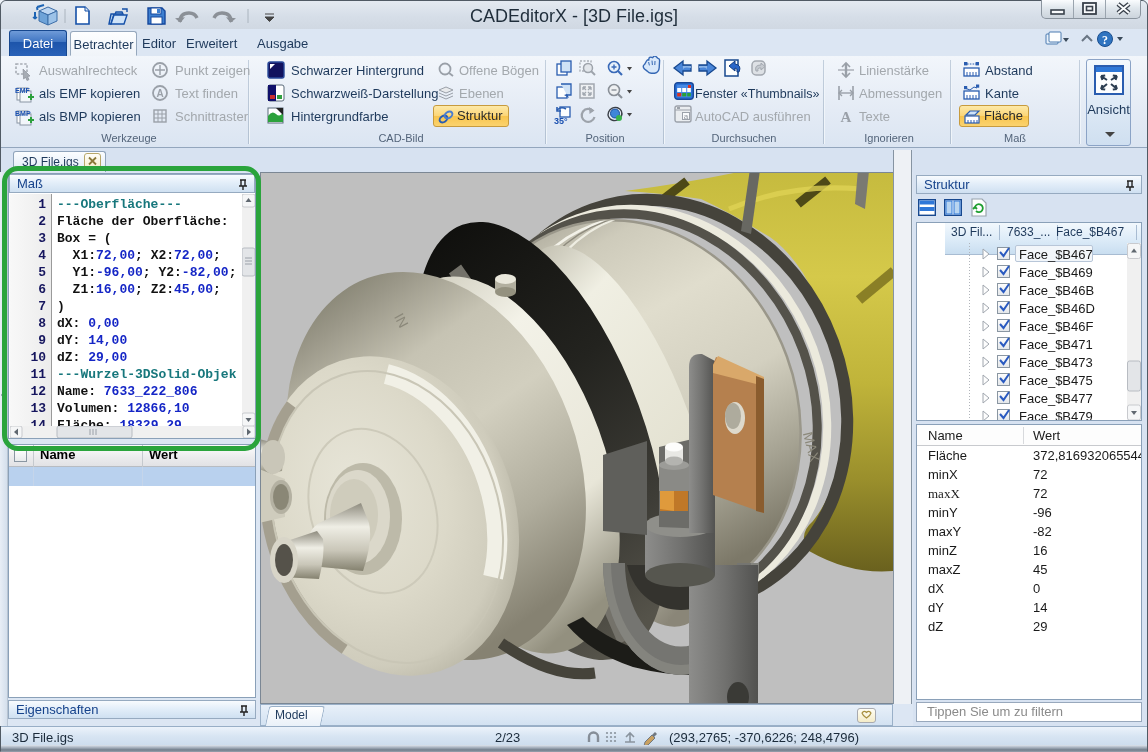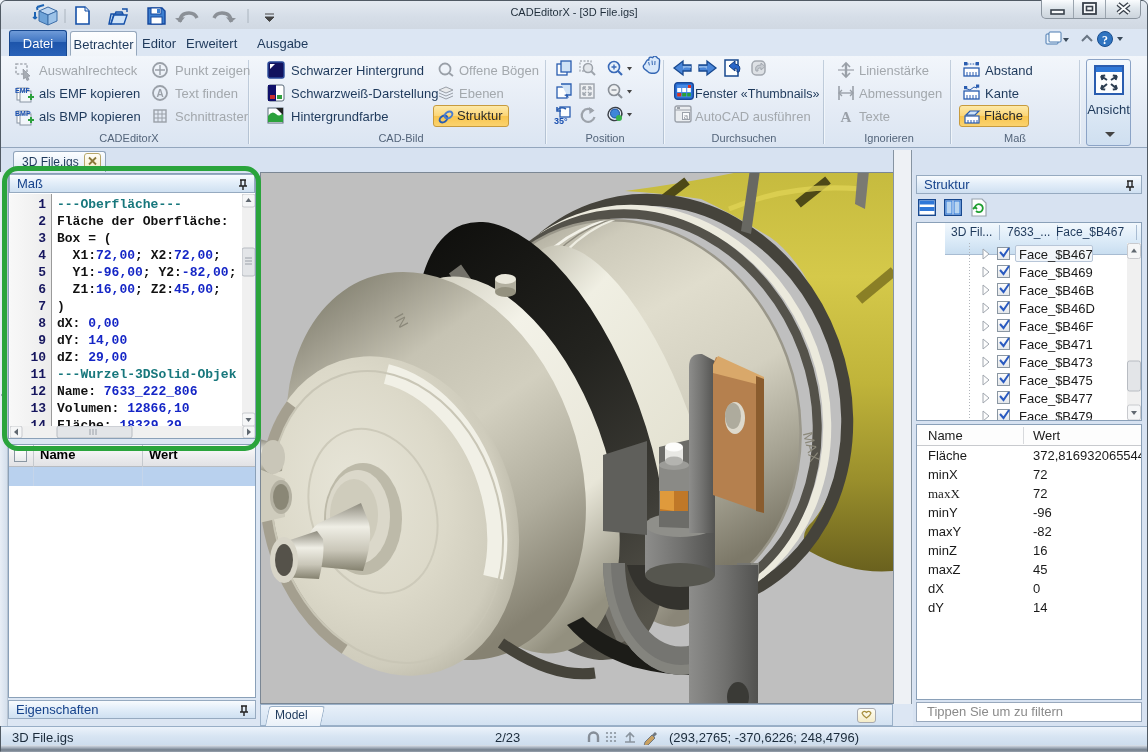--- a/index.html
+++ b/index.html
@@ -6,21 +6,21 @@
 body{font-family:"Liberation Sans",sans-serif;font-size:13px;position:relative;
  background:linear-gradient(#eef3f9,#d5dfeb);}
 .abs{position:absolute;}
 
 #frame{position:absolute;left:0;top:0;width:1148px;height:752px;
  border:1px solid #505a64;border-radius:6px 6px 0 0;
  background:linear-gradient(#e0e7ef 0,#d8e0ea 28px,#dce6f3 28px);}
 #titlebar{position:absolute;left:1px;top:1px;width:1146px;height:28px;
  border-radius:6px 6px 0 0;
  background:linear-gradient(#e4eaf1,#d6dee8 55%,#d0d8e2);}
-#title{position:absolute;top:6px;left:0;width:1148px;text-align:center;color:#1f2d3a;font-size:11px;}
+#title{position:absolute;top:6px;left:0;width:1148px;text-align:center;color:#1f2d3a;font-size:18px;}
 
 #winbtns{position:absolute;left:1041px;top:0px;width:100px;height:19px;display:flex;
  border:1px solid #8a949e;border-top:none;border-radius:0 0 5px 5px;overflow:hidden;
  background:linear-gradient(#fafcfe,#dfe6ec 45%,#ccd4dc);}
 .wbtn{flex:1;border-right:1px solid #9aa4ae;position:relative;}
 .wbtn:last-child{border-right:none;}
 
 #tabrow{position:absolute;left:1px;top:29px;width:1146px;height:27px;}
 .rtab{position:absolute;top:2px;height:25px;line-height:25px;padding:0 12px;color:#1e395b;font-size:13px;}
 #tab-datei{left:8px;top:1px;height:26px;line-height:26px;color:#fff;border-radius:3px 3px 0 0;
@@ -155,21 +155,21 @@
  <div class="rtab" style="left:173px;">Erweitert</div>
  <div class="rtab" style="left:244px;">Ausgabe</div>
 </div>
 <div id="ribbon">
  <div class="gsep" style="left:247px"></div>
  <div class="gsep" style="left:544px"></div>
  <div class="gsep" style="left:662px"></div>
  <div class="gsep" style="left:822px"></div>
  <div class="gsep" style="left:949px"></div>
  <div class="gsep" style="left:1078px"></div>
- <div class="glabel" style="left:58px;width:140px">CADEditorX</div>
+ <div class="glabel" style="left:58px;width:140px">Werkzeuge</div>
  <div class="glabel" style="left:330px;width:140px">CAD-Bild</div>
  <div class="glabel" style="left:534px;width:140px">Position</div>
  <div class="glabel" style="left:673px;width:140px">Durchsuchen</div>
  <div class="glabel" style="left:818px;width:140px">Ignorieren</div>
  <div class="glabel" style="left:944px;width:140px">Maß</div>
 
  <div class="rbtn-txt dis" style="left:38px;top:5px">Auswahlrechteck</div>
  <div class="rbtn-txt" style="left:38px;top:28px">als EMF kopieren</div>
  <div class="rbtn-txt" style="left:38px;top:51px">als BMP kopieren</div>
  <div class="rbtn-txt dis" style="left:174px;top:5px">Punkt zeigen</div>
@@ -869,20 +869,24 @@
         <span style="position:absolute;left:116px;top:2px;">45</span>
       </div>
       <div style="position:absolute;left:0;top:133px;width:224px;height:19px;">
         <span style="position:absolute;left:11px;top:2px;">dX</span>
         <span style="position:absolute;left:116px;top:2px;">0</span>
       </div>
       <div style="position:absolute;left:0;top:152px;width:224px;height:19px;">
         <span style="position:absolute;left:11px;top:2px;">dY</span>
         <span style="position:absolute;left:116px;top:2px;">14</span>
       </div>
+      <div style="position:absolute;left:0;top:171px;width:224px;height:19px;">
+        <span style="position:absolute;left:11px;top:2px;">dZ</span>
+        <span style="position:absolute;left:116px;top:2px;">29</span>
+      </div>
     </div>
 </div>
 <div id="filter">Tippen Sie um zu filtern</div>
 <div id="statusbar">
  <span style="position:absolute;left:11px;top:3px;font-size:13px;">3D File.igs</span>
  <span style="position:absolute;left:494px;top:3px;font-size:13px;">2/23</span>
  <svg style="position:absolute;left:586px;top:2px" width="80" height="16" viewBox="0 0 80 16">
   <path d="M2,13 v-5 a4.5,4.5 0 0 1 9,0 v5" fill="none" stroke="#868e98" stroke-width="2.4"></path>
   <g fill="#8a949e">
         <circle cx="20" cy="4" r="1.1"></circle>

